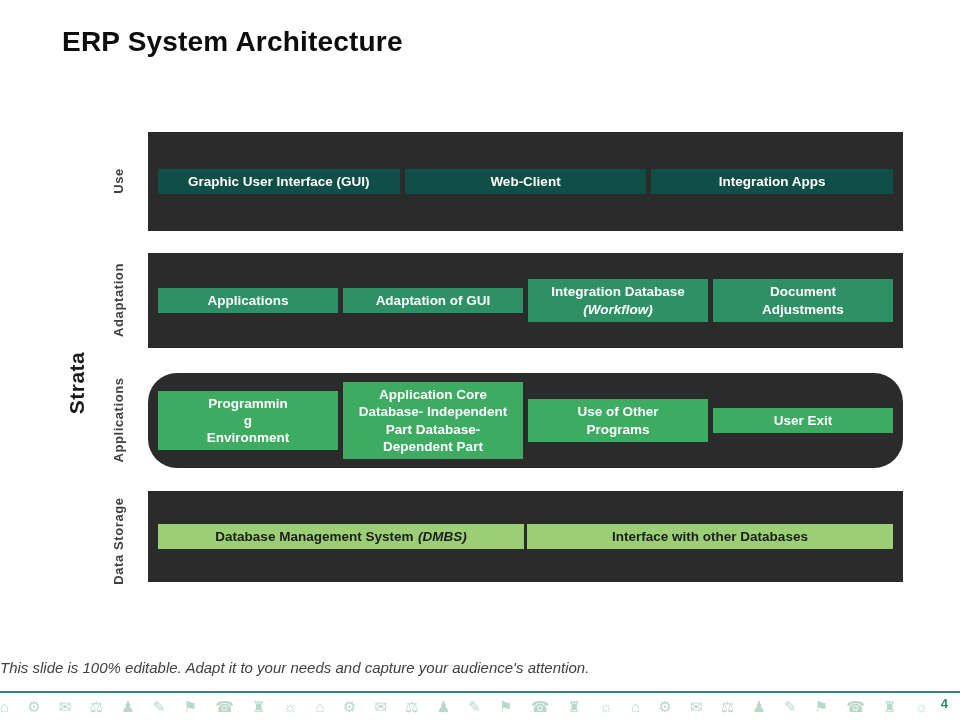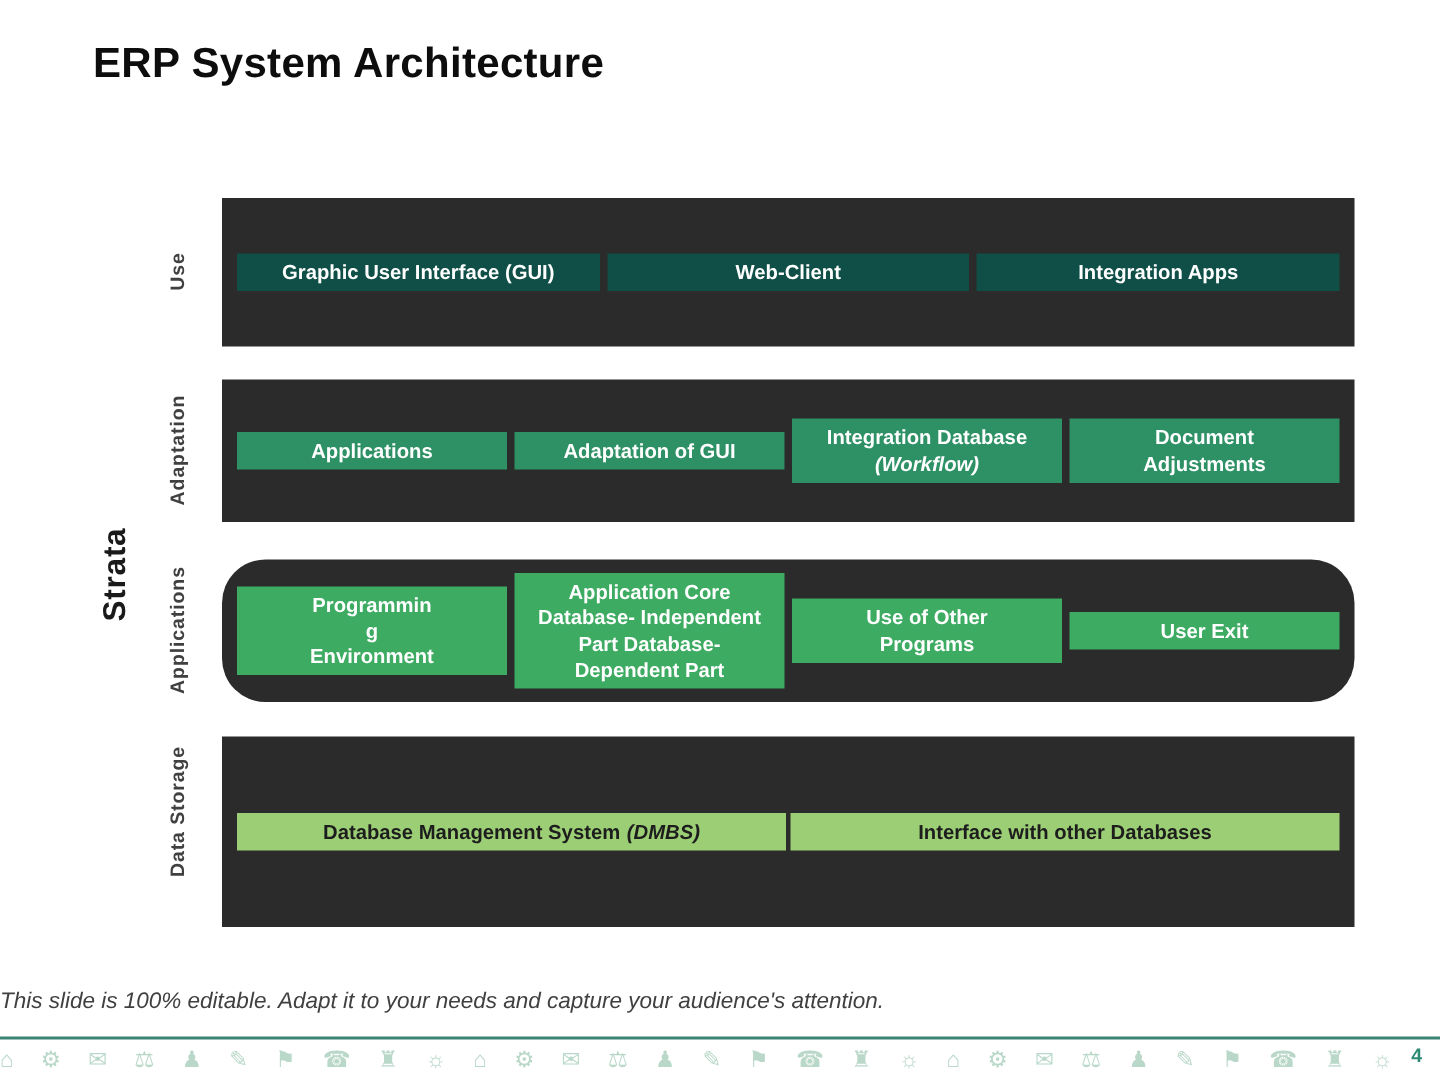--- a/index.html
+++ b/index.html
@@ -23,21 +23,21 @@
     font-size:21px; letter-spacing:0.5px; left:77px; top:383px;
   }
   .band {
     position:absolute; left:148px; width:755px;
     background:#2b2b2b; display:flex; align-items:center;
     padding:15px 10px; gap:5px;
   }
   .band-use  { top:132px; height:99px; }
   .band-adapt{ top:253px; height:95px; }
   .band-app  { top:373px; height:95px;border-radius:29px; }
-  .band-data { top:491px; height:127px; gap:3px; }
+  .band-data { top:491px; height:91px; gap:3px; }
   .box {
     flex:1 1 0; display:flex; flex-direction:column;
     align-items:center; justify-content:center;
     text-align:center; font-weight:bold; font-size:13.5px; line-height:1.28;
     color:#ffffff; padding:4px 8px;
   }
   .b-use   { background:#0f4f47; }
   .b-adapt { background:#2e9165; }
   .b-app   { background:#3dab62; }
   .b-data  { background:#9ccf75; color:#1d1d1d; }

